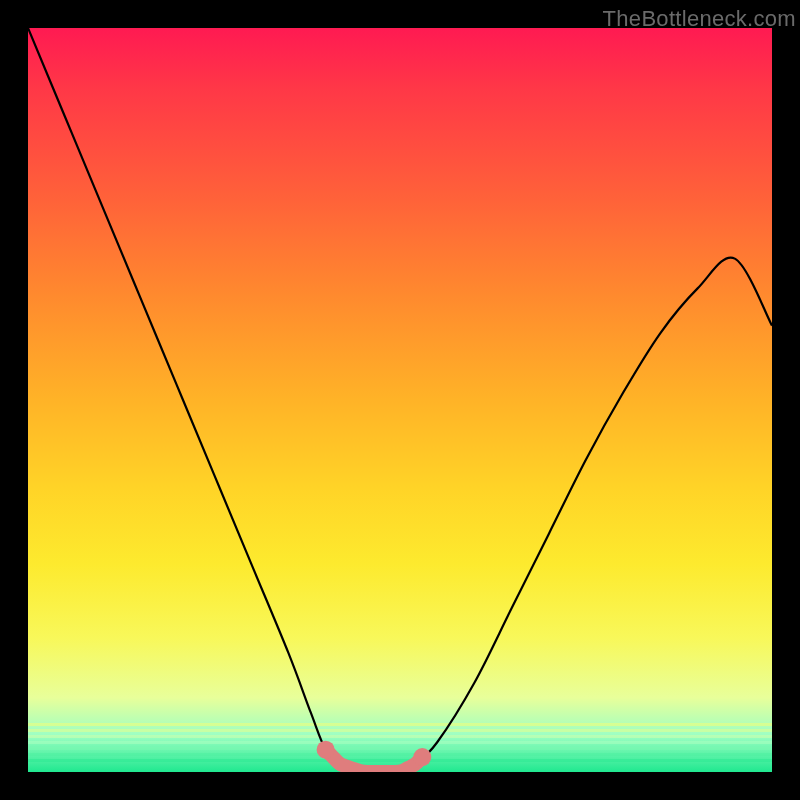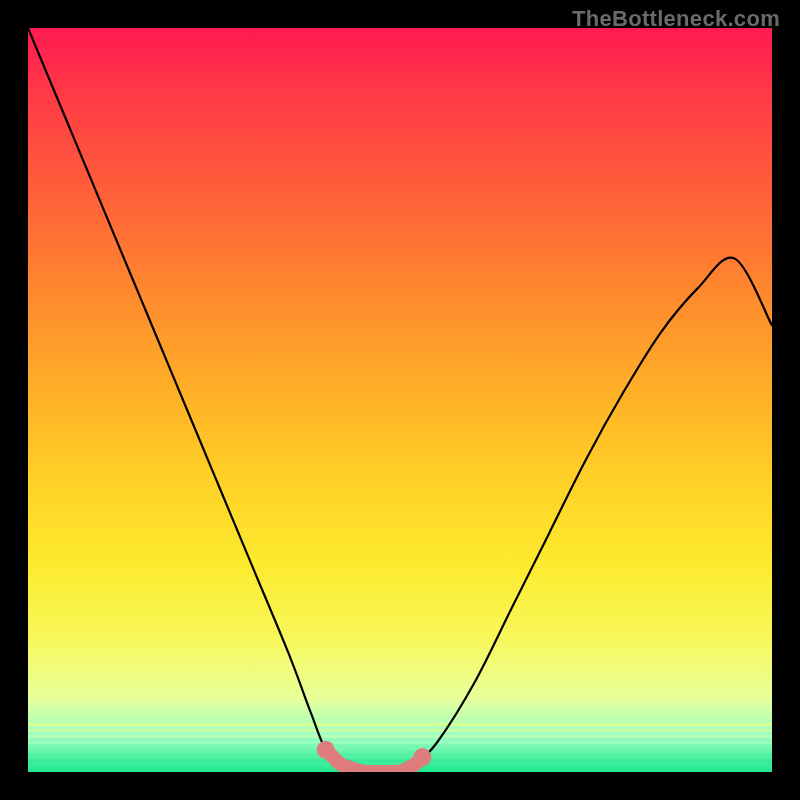--- a/index.html
+++ b/index.html
@@ -13,24 +13,24 @@
   }
   .frame {
     position: relative;
     width: 800px;
     height: 800px;
     background: #000;
   }
   .watermark {
     position: absolute;
     top: 6px;
-    right: 20px;
+    right: 4px;
     color: #6a6a6a;
     font-size: 22px;
-    font-weight: 700;
+    font-weight: 400;
     letter-spacing: 0.3px;
     z-index: 10;
   }
   .plot-area {
     position: absolute;
     left: 28px;
     top: 28px;
     width: 744px;
     height: 744px;
     overflow: hidden;

